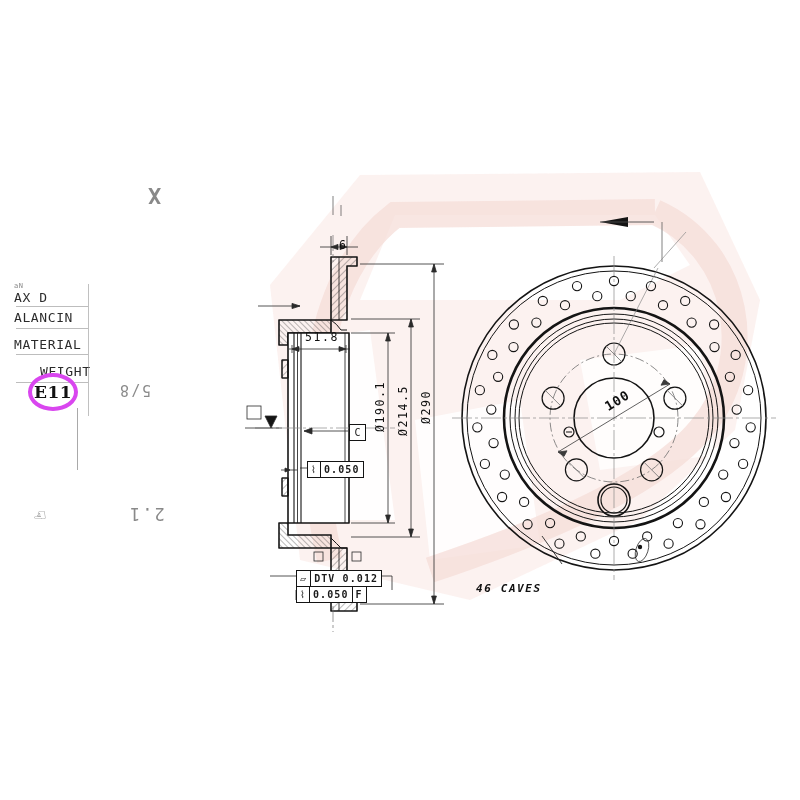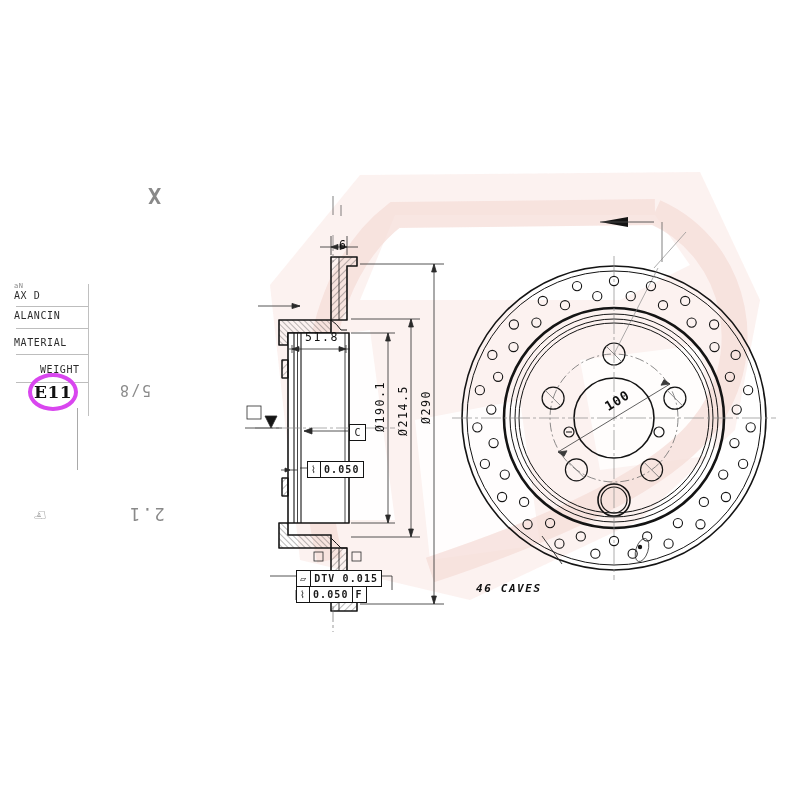--- a/index.html
+++ b/index.html
@@ -8,21 +8,21 @@
     width:800px;height:800px;overflow:hidden;position:relative;
     font-family:"Liberation Sans","DejaVu Sans",sans-serif;
     color:#1a1a1a;
   }
   #sheet{position:absolute;inset:0;width:800px;height:800px;background:#fff;}
   .layer{position:absolute;inset:0;width:800px;height:800px;}
   .txt{position:absolute;white-space:pre;font-family:"DejaVu Sans Mono","Liberation Mono",monospace;color:#121212;}
 
   
   #titleblock{position:absolute;left:0px;top:282px;width:190px;height:130px;}
-  .tb-row{position:absolute;left:14px;font-size:10px;letter-spacing:.6px;
+  .tb-row{position:absolute;left:14px;font-size:13px;letter-spacing:.6px;
           font-family:"DejaVu Sans Mono","Liberation Mono",monospace;color:#181818;
           filter:blur(.35px);opacity:.92;}
   .tb-rule{position:absolute;left:16px;width:72px;height:1px;background:#9a9a9a;opacity:.65;}
   .tb-vline{position:absolute;left:88px;top:284px;width:1px;height:132px;background:#8c8c8c;opacity:.55;}
 
   #e11{
     position:absolute;left:28px;top:373px;width:42px;height:30px;
     border:4px solid #d946ef;border-radius:50%;
     display:flex;align-items:center;justify-content:center;
     font-family:"DejaVu Serif","Liberation Serif",serif;
@@ -369,21 +369,21 @@
 
   <div class="datumbox" style="left:349px;top:424px;">C</div>
 
   <div class="fcf" style="left:307px;top:461px;">
     <div>⌇</div>
     <div>0.050</div>
   </div>
 
   <div class="fcf" style="left:296px;top:570px;">
     <div>▱</div>
-    <div>DTV 0.015</div>
+    <div>DTV 0.012</div>
   </div>
 
   <div class="fcf" style="left:296px;top:586px;">
     <div>⌇</div>
     <div>0.050</div>
     <div>F</div>
   </div>
 
   <div class="leaderlabel" style="left:476px;top:582px;font-style:italic;">46 CAVES</div>
 

